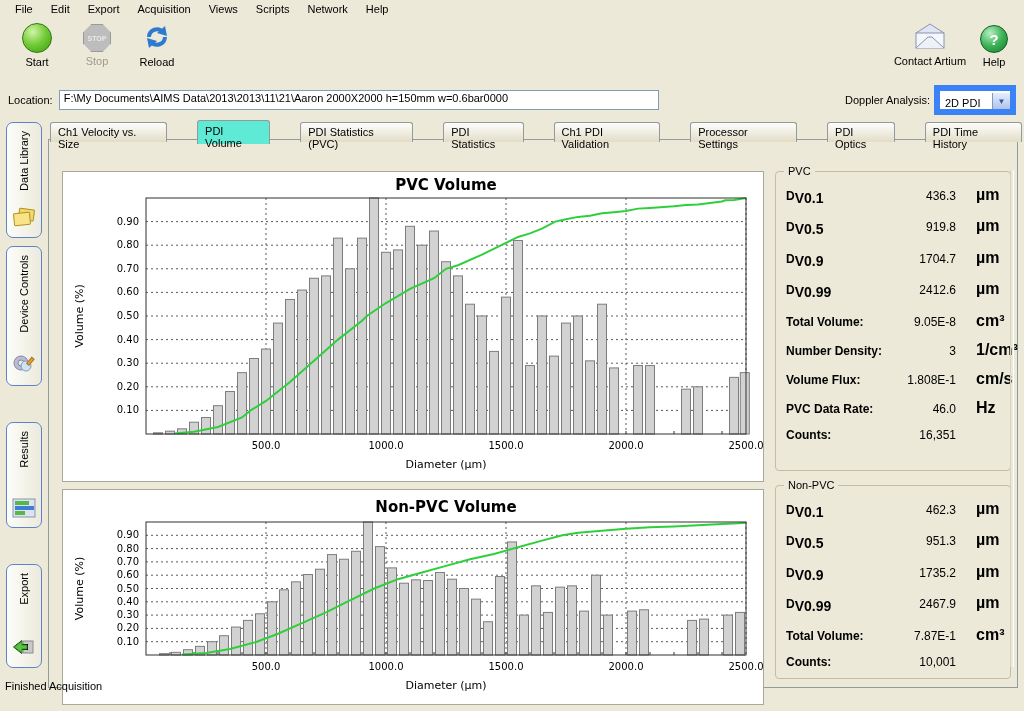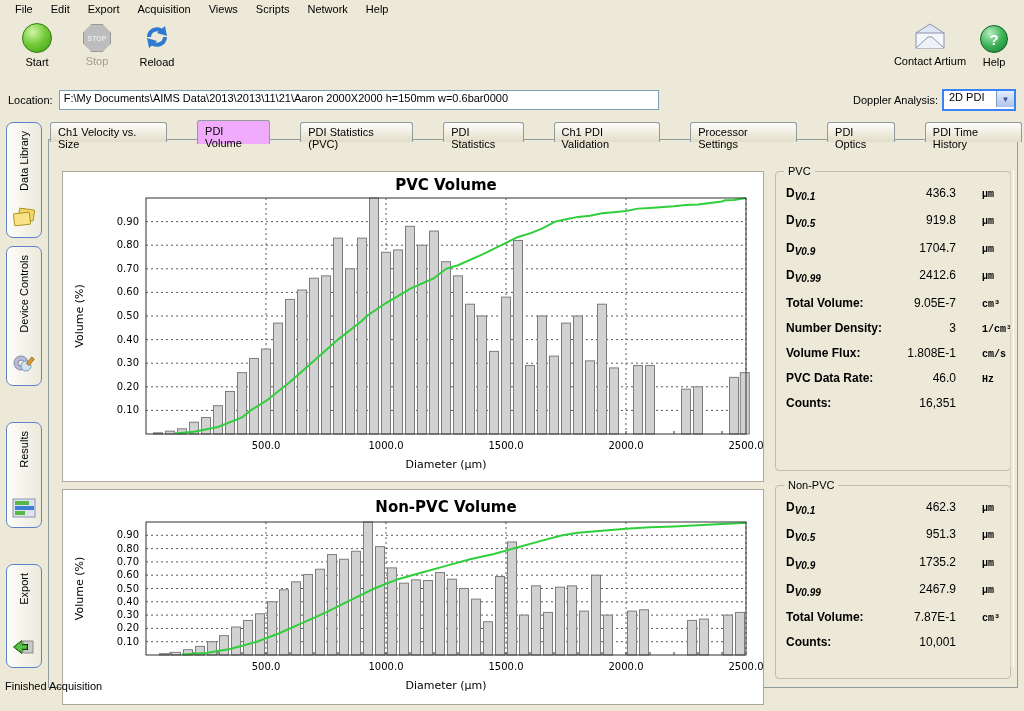--- a/index.html
+++ b/index.html
@@ -15,45 +15,45 @@
   .spacer{flex:1;}
   .start-icon{width:28px;height:28px;border-radius:50%;background:radial-gradient(circle at 35% 28%,#d2f4a6,#72ca38 48%,#3c9c10);border:1px solid #2e7a0e;}
   .stop-icon{width:26px;height:26px;background:#bdbdbd;border:1px solid #9a9a9a;clip-path:polygon(30% 0,70% 0,100% 30%,100% 70%,70% 100%,30% 100%,0 70%,0 30%);display:flex;align-items:center;justify-content:center;font-size:7px;font-weight:bold;color:#e9e9e9;margin-top:1px;}
   .help-icon{width:26px;height:26px;border-radius:50%;background:radial-gradient(circle at 35% 28%,#b8eec2,#3eb357 50%,#157a2e);border:1px solid #0e6322;color:#fff;font-weight:bold;font-size:15px;display:flex;align-items:center;justify-content:center;margin-top:2px;}
   .contact-btn{width:84px;}
   
   .locrow{height:26px;display:flex;align-items:center;padding:0 8px;}
   .loc-label{margin-right:6px;}
   .loc-field{width:590px;height:16px;background:#fff;border:1px solid #7f9db9;padding:1px 4px;font-size:11px;font-family:"Liberation Sans",sans-serif;white-space:nowrap;overflow:hidden;}
   .dop-label{margin-left:auto;margin-right:4px;}
-  .combo{display:flex;align-items:flex-start;border:2px solid #3b82f6;background:#fff;height:18px;}
+  .combo{display:flex;align-items:flex-end;border:6px solid #3b82f6;background:#fff;height:18px;}
   .combo .val{padding:0 5px;width:42px;}
   .combo .arrow{width:17px;height:16px;background:linear-gradient(#e6eefc,#aec3ec);border-left:1px solid #7f9db9;display:flex;align-items:center;justify-content:center;color:#335799;font-size:8px;margin:0;}
   
   .main{position:absolute;left:0;top:118px;width:1024px;height:574px;}
   .rail{position:absolute;left:2px;top:4px;width:44px;height:566px;display:flex;flex-direction:column;align-items:center;}
   .rail-btn{width:36px;border:1px solid #5f82c8;border-radius:7px;background:linear-gradient(90deg,#fdfdfa,#eceadb);display:flex;flex-direction:column;align-items:center;justify-content:space-between;padding:8px 0 6px 0;box-sizing:border-box;}
   .rail-btn .vlabel{writing-mode:vertical-rl;transform:rotate(180deg);font-size:11px;color:#000;}
   .content{position:absolute;left:48px;top:21px;width:970px;height:549px;border:1px solid #919b9c;background:#ece9d8;box-sizing:border-box;}
   
   .tabs{position:absolute;left:50px;top:2px;display:flex;height:20px;z-index:3;gap:28px;}
   .tab{border:1px solid #919b9c;border-bottom:none;border-radius:3px 3px 0 0;background:linear-gradient(#fefdfb,#e2ddc8);padding:3px 7px 2px 7px;margin-right:2px;height:14px;margin-top:2px;}
-  .tab.active{background:#f0abfc;height:17px;margin-top:0;padding-top:4px;position:relative;z-index:4;}
+  .tab.active{background:#5eead4;height:17px;margin-top:0;padding-top:4px;position:relative;z-index:4;}
   
   .charts{position:absolute;left:13px;top:31px;width:702px;}
   .chart-panel{background:#fff;border:1px solid #aca899;margin-bottom:7px;}
   
   .stats{position:absolute;left:726px;top:31px;width:236px;}
   .groupbox{border:1px solid #c2bda6;border-radius:4px;position:relative;margin-bottom:14px;padding:14px 10px 4px 10px;box-sizing:border-box;}
   .groupbox .gtitle{position:absolute;top:-7px;left:8px;background:#ece9d8;padding:0 4px;font-size:11px;}
   .srow{display:grid;grid-template-columns:98px 72px 1fr;align-items:baseline;margin-bottom:11px;}
   .srow .sl{font-weight:bold;font-size:12px;}
-  .srow .sl sub{font-size:10px;font-weight:bold;font-style:italic;}
+  .srow .sl sub{font-size:14px;font-weight:bold;}
   .srow .sv{text-align:right;font-size:12px;}
-  .srow .su{font-weight:bold;font-size:10px;padding-left:26px;font-family:Liberation Mono, monospace;}
+  .srow .su{font-weight:bold;font-size:16px;padding-left:20px;}
   .groove{position:absolute;right:3px;top:30px;bottom:20px;width:2px;border-left:1px solid #d8d4c0;border-right:1px solid #fff;}
   
   .statusbar{position:absolute;left:0;bottom:16px;width:100%;height:18px;display:flex;align-items:center;padding-left:5px;box-sizing:border-box;}
   svg text{font-family:"DejaVu Sans",sans-serif;}
 </style>
 </head>
 <body>
 
 <div class="menubar">
     <div class="menu-item">File</div>
@@ -389,21 +389,21 @@
             <div class="sv">1704.7</div>
             <div class="su">µm</div>
           </div>
           <div class="srow">
             <div class="sl">D<sub>V0.99</sub></div>
             <div class="sv">2412.6</div>
             <div class="su">µm</div>
           </div>
           <div class="srow">
             <div class="sl">Total Volume:</div>
-            <div class="sv">9.05E-7</div>
+            <div class="sv">9.05E-8</div>
             <div class="su">cm³</div>
           </div>
           <div class="srow">
             <div class="sl">Number Density:</div>
             <div class="sv">3</div>
             <div class="su">1/cm³</div>
           </div>
           <div class="srow">
             <div class="sl">Volume Flux:</div>
             <div class="sv">1.808E-1</div>

